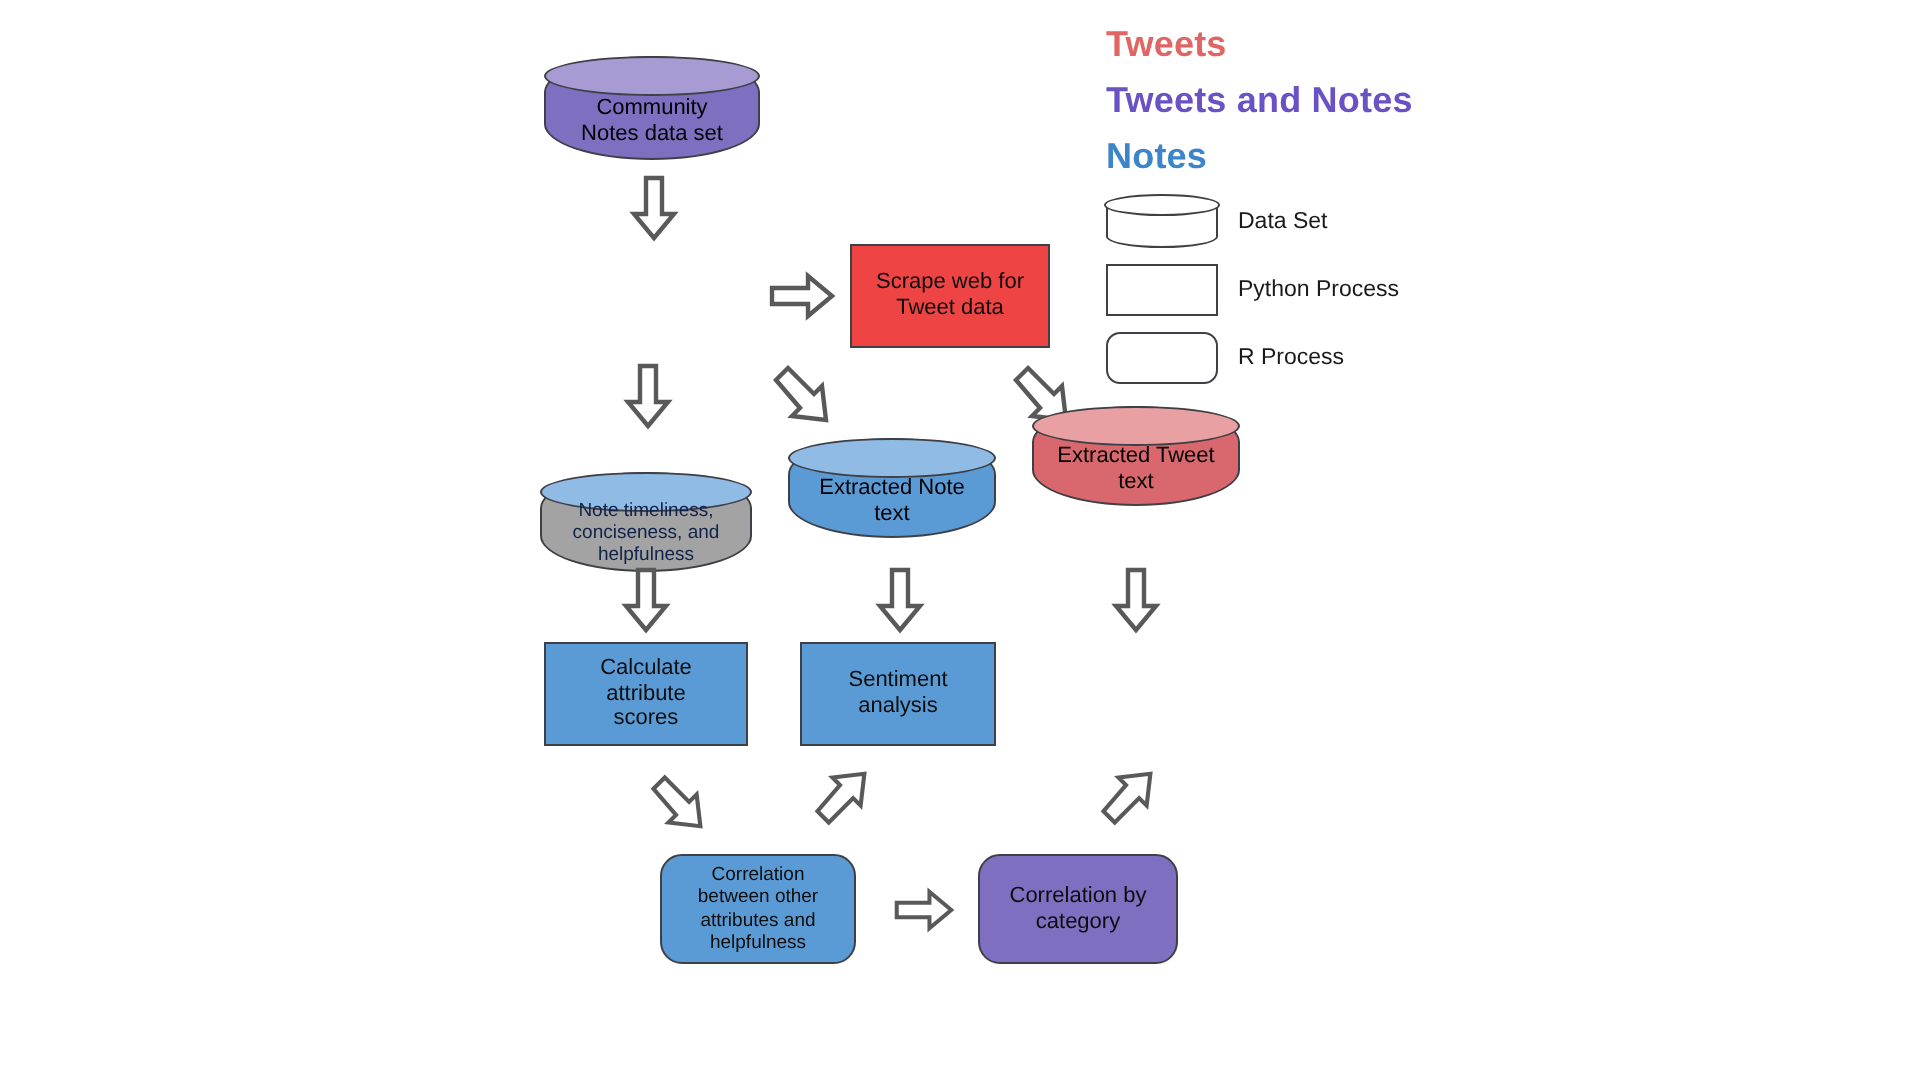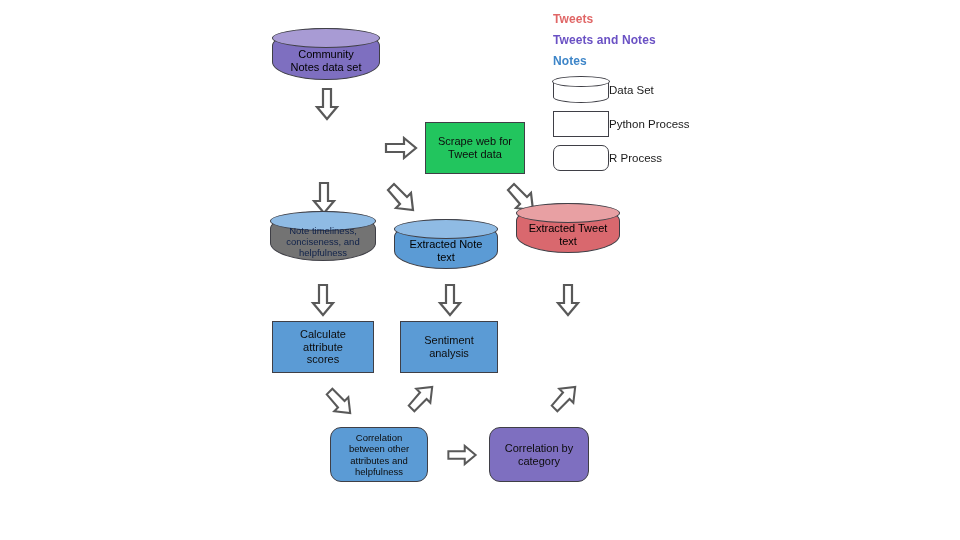--- a/index.html
+++ b/index.html
@@ -87,21 +87,21 @@
   }
 
   
   #legend {
     position: absolute;
     left: 553px;
     top: 12px;
     width: 190px;
   }
   .legend-heading {
-    font-size: 12px;
+    font-size: 18px;
     font-weight: bold;
     margin-bottom: 7px;
     letter-spacing: .1px;
   }
   .legend-row {
     display: flex;
     align-items: center;
     height: 30px;
     margin-top: 4px;
   }
@@ -136,20 +136,21 @@
     top: -1.6px;
     height: 11px;
     box-sizing: border-box;
     border: 1.6px solid #3f3f46;
     border-radius: 50%;
     background: #ffffff;
   }
   .legend-text {
     font-size: 11.5px;
     color: #1a1a1a;
+    margin-left: 10px;
     white-space: nowrap;
   }
 </style>
 </head>
 <body>
 
 <div id="canvas">
 
   <div class="cyl" style="left:272px; top:28px; width:108px; height:52px; background:#7e6fc0;">
     <div class="cyl-top" style="background:#a89bd4;"></div>
@@ -163,42 +164,42 @@
     </svg>
   </div>
 
 
   <div class="arrow" style="left:385px; top:137px;">
     <svg width="32" height="22" viewBox="0 0 32 22">
       <polygon points="1,7 19,7 19,1 31,11 19,21 19,15 1,15"></polygon>
     </svg>
   </div>
 
-  <div class="node proc python" style="left:425px; top:122px; width:100px; height:52px; background:#22c55e; white-space:pre-line;">Scrape web for
+  <div class="node proc python" style="left:425px; top:122px; width:100px; height:52px; background:#ef4444; white-space:pre-line;">Scrape web for
 Tweet data</div>
 
   <div class="arrow" style="left:313px; top:182px;">
     <svg width="22" height="32" viewBox="0 0 22 32">
       <polygon points="7,1 15,1 15,19 21,19 11,31 1,19 7,19"></polygon>
     </svg>
   </div>
 
   <div class="arrow" style="left:384px; top:180px;">
     <svg width="32" height="32" viewBox="0 0 32 32">
       <polygon points="4,10 10,4 23,17 27,13 29,30 12,28 16,24"></polygon>
     </svg>
   </div>
 
   <div class="arrow" style="left:504px; top:180px;">
     <svg width="32" height="32" viewBox="0 0 32 32">
       <polygon points="4,10 10,4 23,17 27,13 29,30 12,28 16,24"></polygon>
     </svg>
   </div>
 
-  <div class="cyl" style="left:270px; top:211px; width:106px; height:50px; background:#737373;">
+  <div class="cyl" style="left:270px; top:236px; width:106px; height:50px; background:#a3a3a3;">
     <div class="cyl-top" style="background:#8fbbe4;"></div>
     <div class="cyl-label" style="white-space:pre-line; color:#10224a; font-size:9.5px; top:13px;">Note timeliness,
 conciseness, and
 helpfulness</div>
   </div>
 
   <div class="cyl" style="left:394px; top:219px; width:104px; height:50px; background:#5b9bd5;">
     <div class="cyl-top" style="background:#8fbbe4;"></div>
     <div class="cyl-label" style="white-space:pre-line;">Extracted Note
 text</div>

